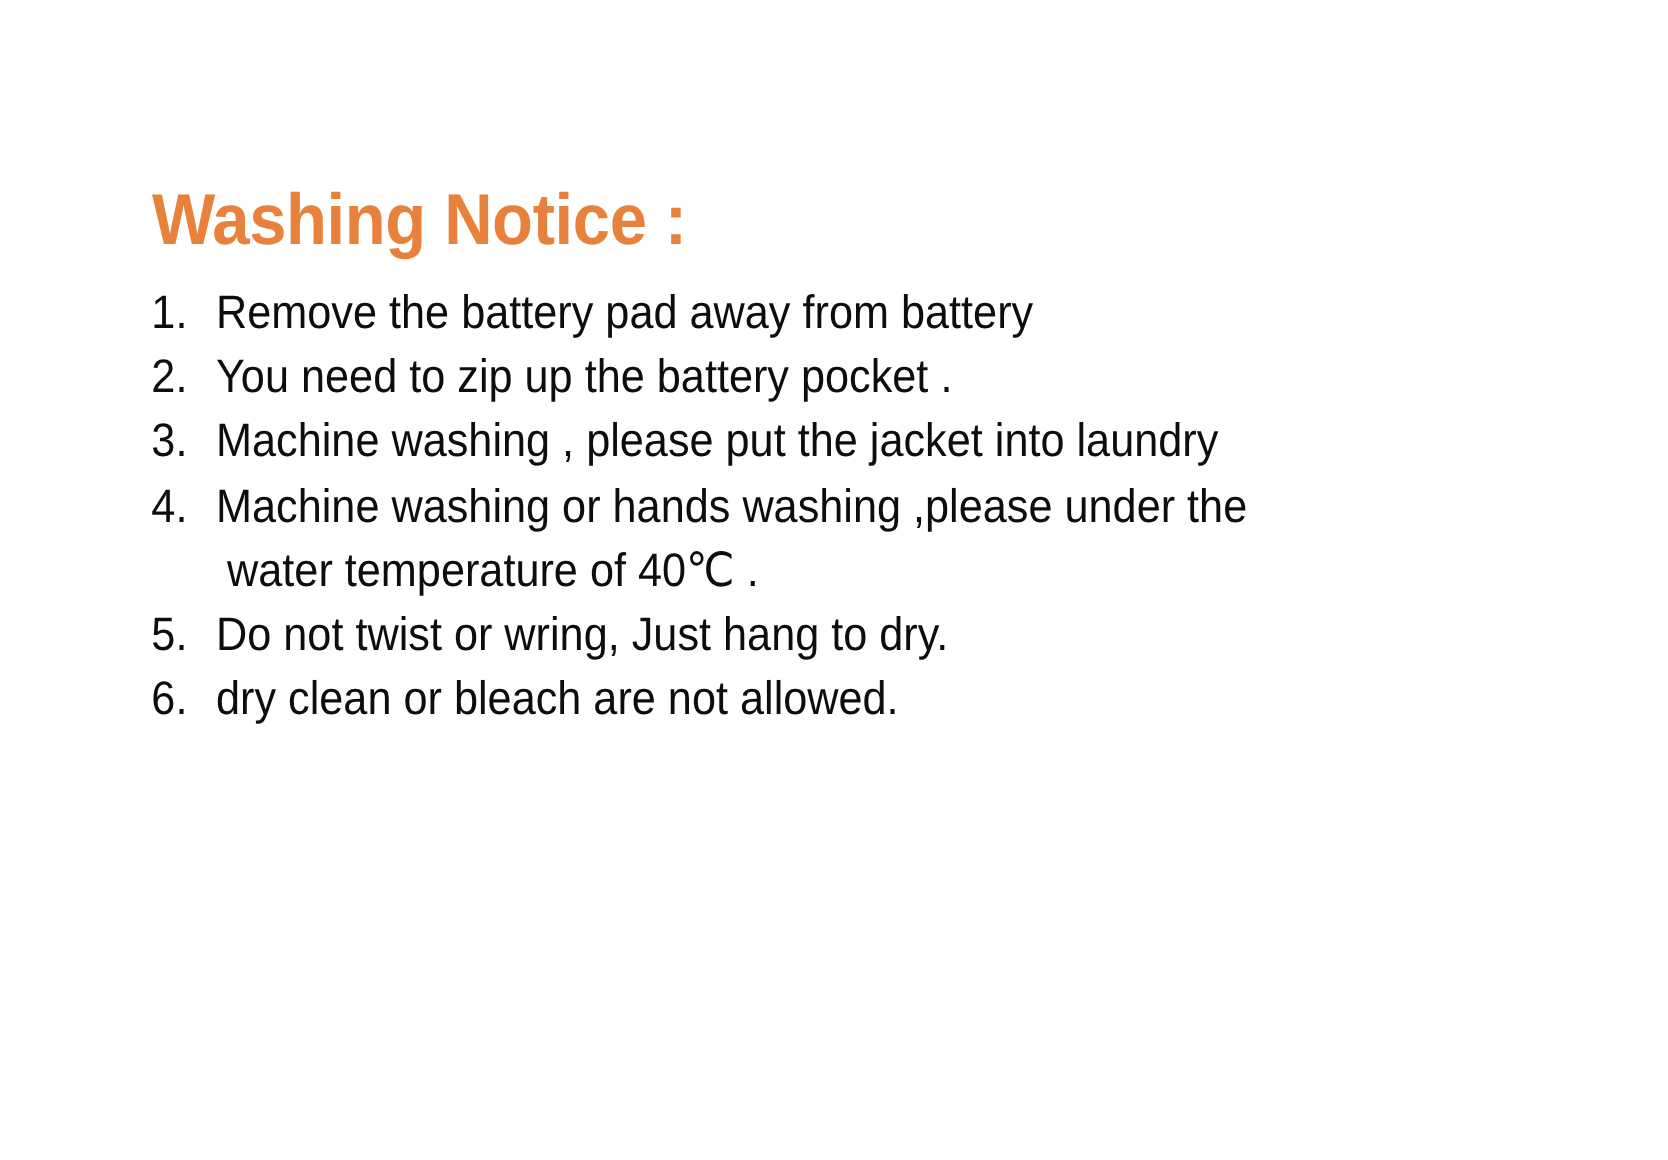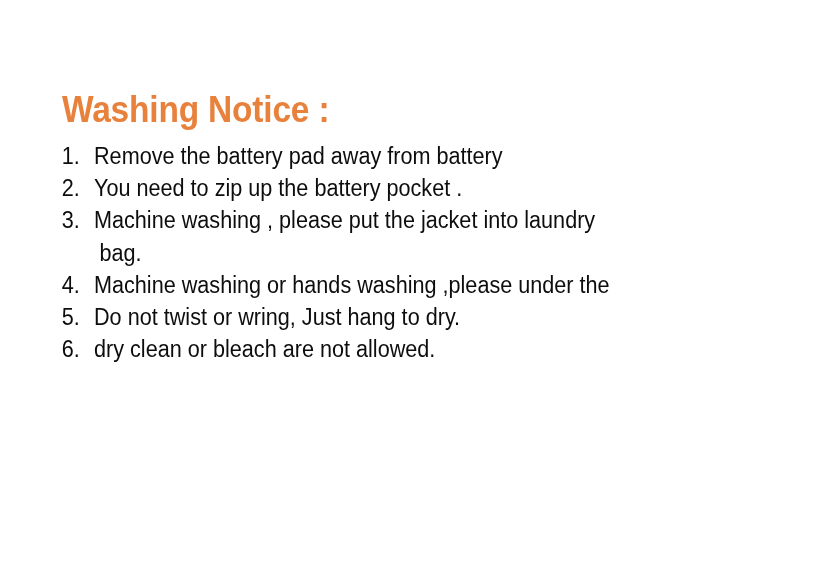--- a/index.html
+++ b/index.html
@@ -9,21 +9,21 @@
   body {
     width: 834px;
     height: 580px;
     background: #ffffff;
     font-family: "Liberation Sans", "DejaVu Sans", sans-serif;
     overflow: hidden;
   }
 
   #notice {
     position: absolute;
-    left: 0;
+    left: 14px;
     top: 0;
     width: 688px;
     height: 580px;
     background: #ffffff;
     border-radius: 16px;
   }
 
   .title {
     position: absolute;
     left: 62px;
@@ -96,28 +96,28 @@
 
     <div class="row">
       <span class="num">2.</span>
       <span class="txt">You need to zip up the battery pocket .</span>
     </div>
 
     <div class="row">
       <span class="num">3.</span>
       <span class="txt">Machine washing , please put the jacket into laundry</span>
     </div>
-    <div class="row cont">
-      <span class="num">&nbsp;</span>
-      <span class="txt">bag.</span>
-    </div>
 
     <div class="row">
       <span class="num">4.</span>
       <span class="txt">Machine washing or hands washing ,please under the</span>
+    </div>
+    <div class="row cont">
+      <span class="num">&nbsp;</span>
+      <span class="txt">water temperature of 40℃ .</span>
     </div>
 
     <div class="row">
       <span class="num">5.</span>
       <span class="txt">Do not twist or wring, Just hang to dry.</span>
     </div>
 
     <div class="row">
       <span class="num">6.</span>
       <span class="txt">dry clean or bleach are not allowed.</span>

